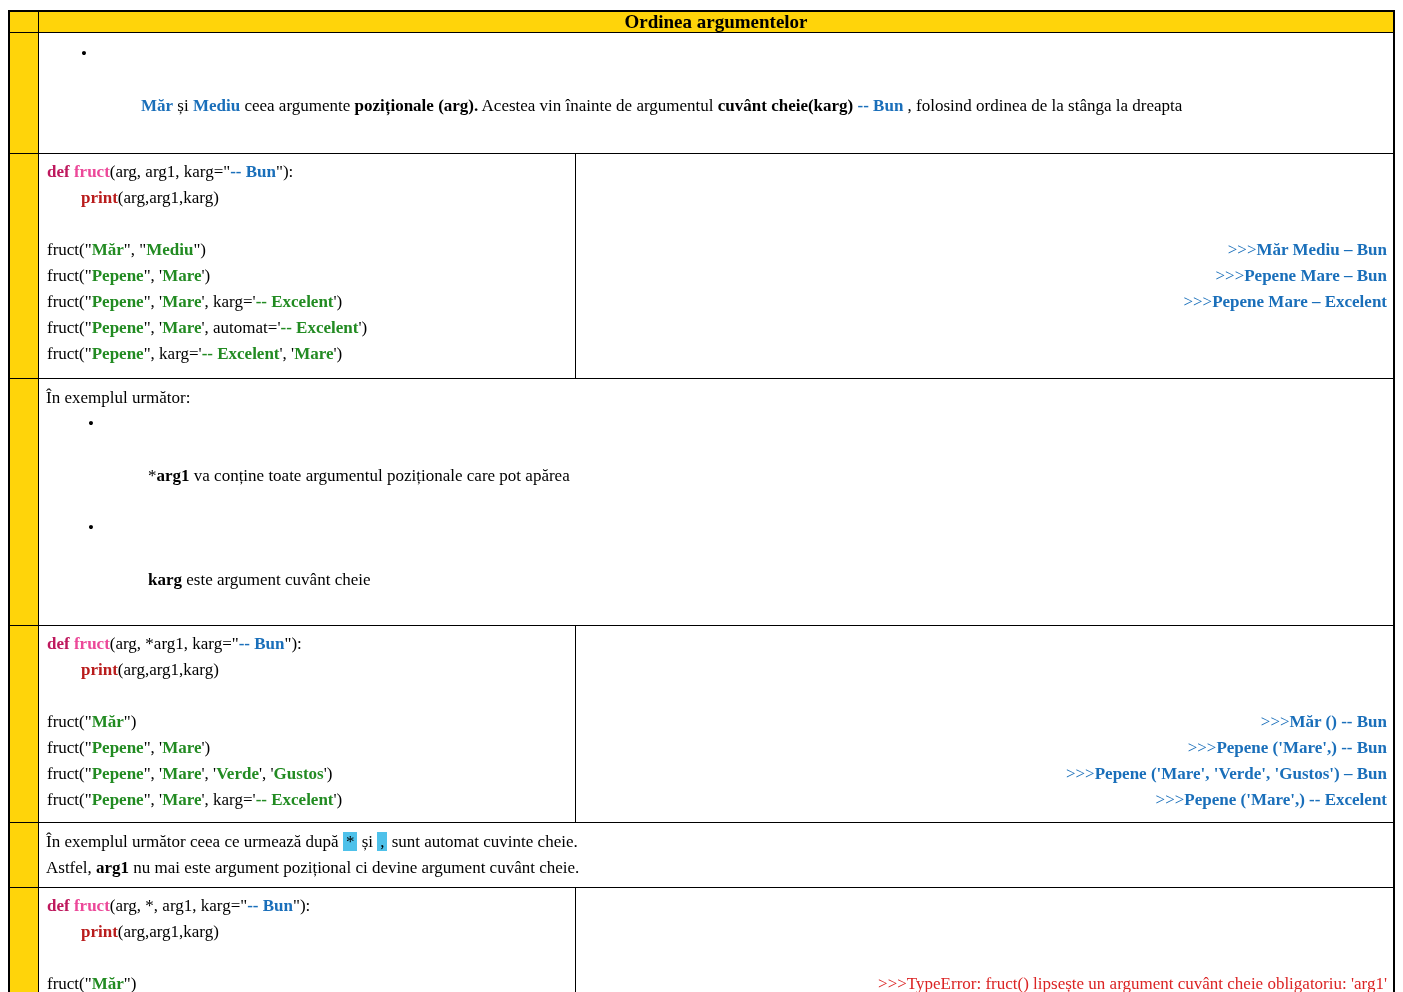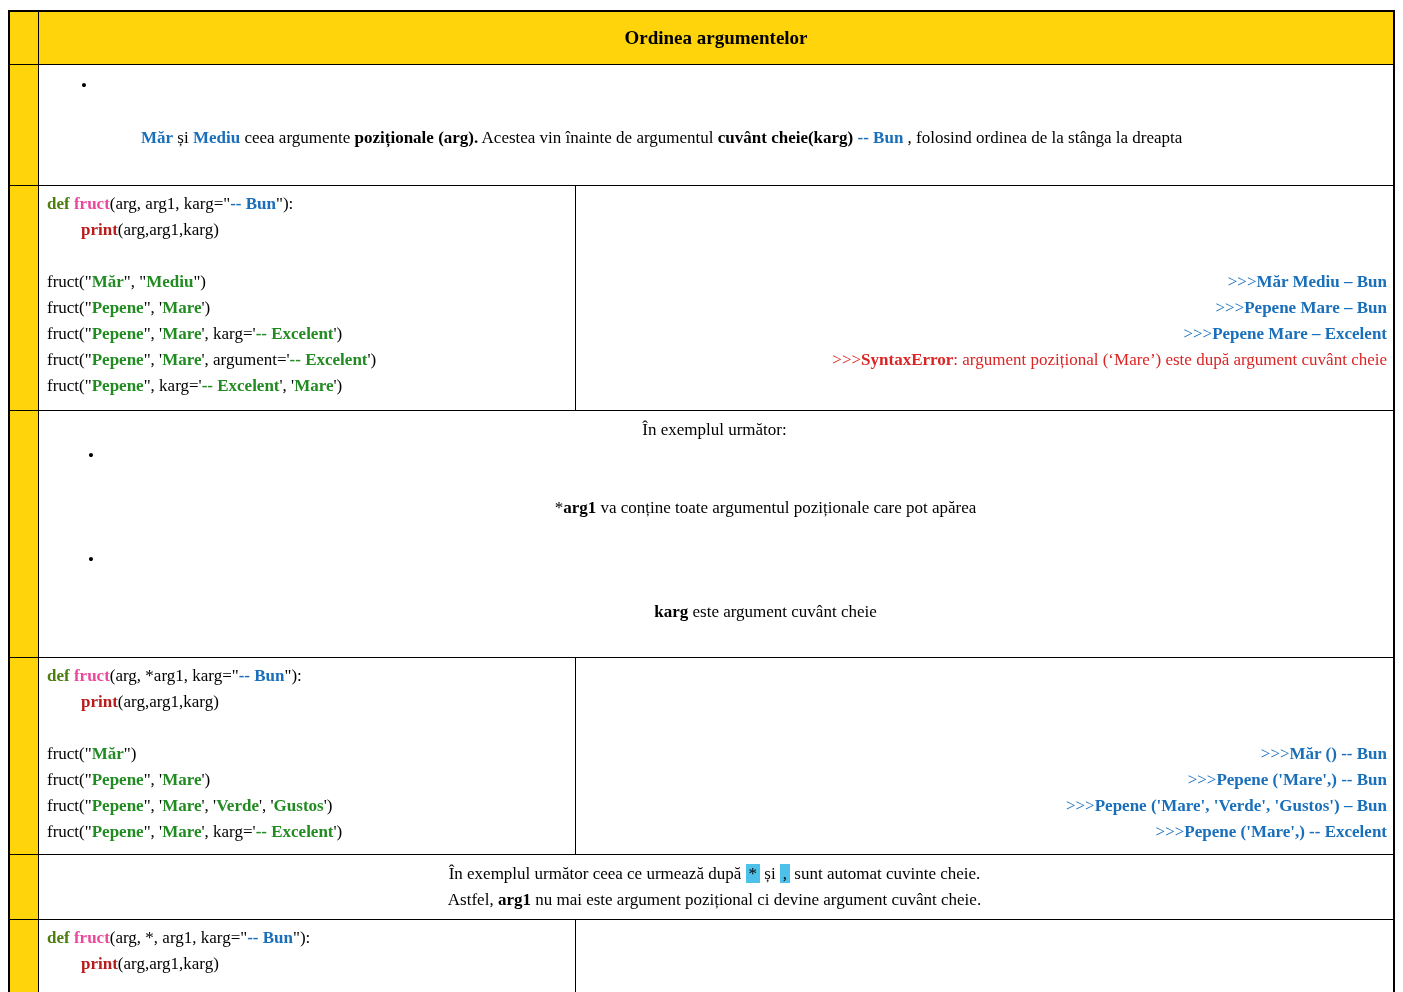--- a/index.html
+++ b/index.html
@@ -12,40 +12,40 @@
   }
   .doc {
     position: absolute; left: 8px; top: 10px;
     width: 1387px;
     border: 2px solid #000;
     background: #fff;
   }
   .row { display: flex; border-top: 1px solid #000; background: #fff; }
   .row:first-child { border-top: none; }
   .stripe { flex: 0 0 29px; background: #ffd40a; border-right: 1px solid #000; }
-  .header-row { height: 52px; background: #ffd40a; }
+  .header-row { height: 20px; background: #ffd40a; }
   .title-cell {
     flex: 1; display: flex; align-items: center; justify-content: center;
     font-weight: bold; font-size: 19px;
   }
   .cell { flex: 1; }
   .intro-cell  { padding: 8px 10px 8px 0; }
-  .intro-cell2 { padding: 6px 10px 6px 7px; text-align: center; }
+  .intro-cell2 { padding: 6px 10px 6px 7px; }
   .line { line-height: 26px; white-space: pre-wrap; min-height: 26px; }
   .bullet-line { position: relative; padding-left: 68px; line-height: 26px; white-space: pre-wrap; }
   .bullet { position: absolute; left: 42px; top: 0; }
   .code-left  { flex: 0 0 537px; border-right: 1px solid #000; padding: 5px 8px; }
   .code-right { flex: 1; padding: 5px 6px; text-align: right; }
   .spacer-3 { height: 78px; }
   .row-code1 { min-height: 225px; }
   .row-code2 { min-height: 197px; }
   .row-code3 { min-height: 277px; }
 
   
-  .s-kw   { color: #4d7c0f; font-weight: bold; }   
+  .s-kw   { color: #be185d; font-weight: bold; }   
   .s-fn   { color: #ec4899; font-weight: bold; }   
   .s-prn  { color: #b91c1c; font-weight: bold; }   
   .s-str  { color: #228B22; font-weight: bold; }   
   .s-strb { color: #1a6fba; font-weight: bold; }   
   .s-b    { font-weight: bold; }
   .s-bb   { color: #1a6fba; font-weight: bold; }
   .s-out  { color: #1a6fba; }
   .s-outb { color: #1a6fba; font-weight: bold; }
   .s-err  { color: #db2424; }
   .s-errb { color: #db2424; font-weight: bold; }
@@ -73,30 +73,29 @@
 
   <div class="row row-code1">
     <div class="stripe"></div>
     <div class="code-left">
         <div class="line"><span class="s-kw">def </span><span class="s-fn">fruct</span><span>(arg, arg1, karg="</span><span class="s-strb">-- Bun</span><span>"):</span></div>
         <div class="line"><span>        </span><span class="s-prn">print</span><span>(arg,arg1,karg)</span></div>
         <div class="line">&nbsp;</div>
         <div class="line"><span>fruct("</span><span class="s-str">Măr</span><span>", "</span><span class="s-str">Mediu</span><span>")</span></div>
         <div class="line"><span>fruct("</span><span class="s-str">Pepene</span><span>", '</span><span class="s-str">Mare</span><span>')</span></div>
         <div class="line"><span>fruct("</span><span class="s-str">Pepene</span><span>", '</span><span class="s-str">Mare</span><span>', karg='</span><span class="s-str">-- Excelent</span><span>')</span></div>
-        <div class="line"><span>fruct("</span><span class="s-str">Pepene</span><span>", '</span><span class="s-str">Mare</span><span>', argument='</span><span class="s-str">-- Excelent</span><span>')</span></div>
+        <div class="line"><span>fruct("</span><span class="s-str">Pepene</span><span>", '</span><span class="s-str">Mare</span><span>', automat='</span><span class="s-str">-- Excelent</span><span>')</span></div>
         <div class="line"><span>fruct("</span><span class="s-str">Pepene</span><span>", karg='</span><span class="s-str">-- Excelent</span><span>', '</span><span class="s-str">Mare</span><span>')</span></div>
       </div>
     <div class="code-right">
       <div class="spacer-3"></div>
       <div>
           <div class="line"><span class="s-out">&gt;&gt;&gt;</span><span class="s-outb">Măr Mediu – Bun</span></div>
           <div class="line"><span class="s-out">&gt;&gt;&gt;</span><span class="s-outb">Pepene Mare – Bun</span></div>
           <div class="line"><span class="s-out">&gt;&gt;&gt;</span><span class="s-outb">Pepene Mare – Excelent</span></div>
-          <div class="line"><span class="s-err">&gt;&gt;&gt;</span><span class="s-errb">SyntaxError</span><span class="s-err">: argument pozițional (‘Mare’) este după argument cuvânt cheie</span></div>
         </div>
     </div>
   </div>
 
   <div class="row">
     <div class="stripe"></div>
     <div class="cell intro-cell2">
       <div class="line">În exemplul următor:</div>
       <div class="bullet-line">
         <span class="bullet">•</span>

